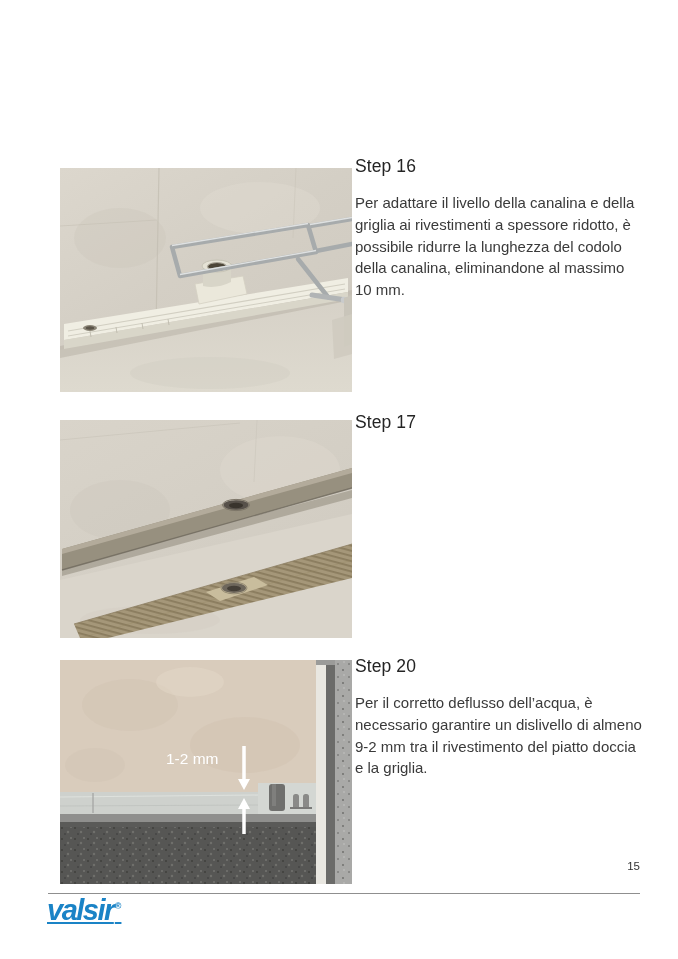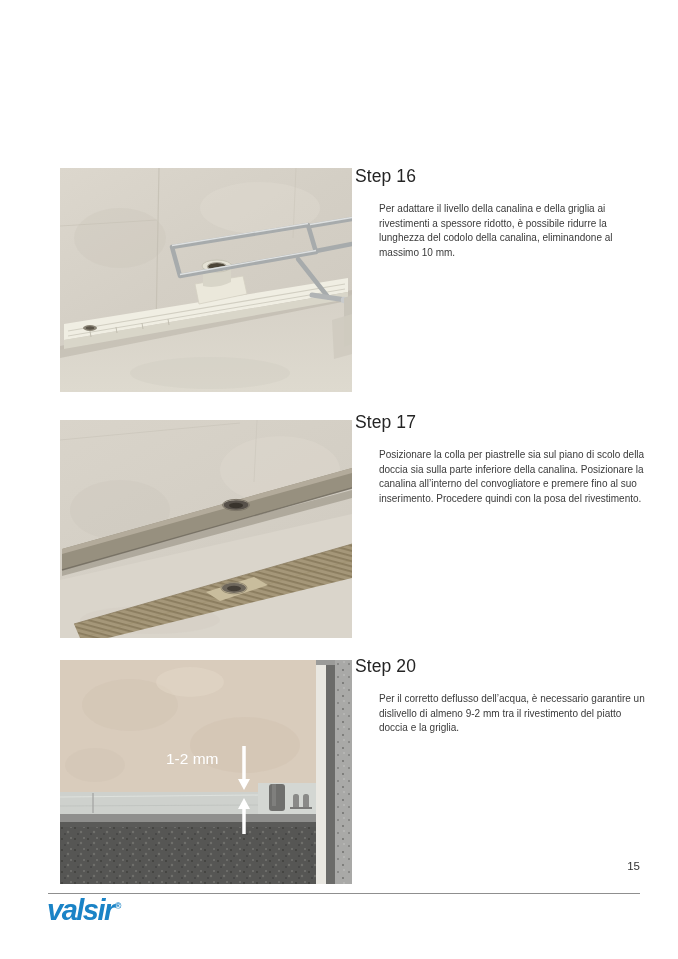--- a/index.html
+++ b/index.html
@@ -26,43 +26,43 @@
     width: 290px;
   }
   .step-title {
     font-size: 17.5px;
     font-weight: 400;
     color: #242424;
     letter-spacing: 0.1px;
     margin: 0 0 15px 0;
   }
   .step-body {
-    font-size: 10px;
+    font-size: 15px;
     line-height: 1.45;
     color: #3a3a3a;
-    margin-left: 24px;
   }
   .footer-rule {
     position: absolute;
     left: 48px;
     top: 893px;
     width: 592px;
     height: 1px;
     background: #8f8f8f;
   }
   .brand-logo {
     position: absolute;
     left: 47px;
     top: 896px;
     font-size: 29px;
     font-weight: 700;
     font-style: italic;
     letter-spacing: -1.5px;
     line-height: 1;
     text-shadow: 0 0 1px rgba(255,255,255,0.6);
+    text-decoration: underline;
   }
   .brand-reg {
     font-size: 9px;
     font-style: normal;
     vertical-align: super;
     letter-spacing: 0;
     margin-left: 1px;
   }
   .page-number {
     position: absolute;
@@ -133,21 +133,21 @@
           <line x1="120" y1="106.5" x2="256" y2="82.5"></line>
           <line x1="250" y1="56.5" x2="292" y2="49.5"></line>
         </g>
         <line x1="252" y1="127" x2="286" y2="132" stroke="#b1b4b5" stroke-width="5" stroke-linecap="round"></line>
         <circle cx="284" cy="132" r="3.2" fill="#c9cbcc"></circle>
 
         <polygon points="284,130 292,127 292,176 284,179" fill="#c9c5ba"></polygon>
         <polygon points="272,152 292,146 292,186 274,191" fill="#cfcbc0" opacity="0.9"></polygon>
       </svg>
     </figure>
-    <div class="step-text" style="top:166px">
+    <div class="step-text" style="top:156px">
       <h2 class="step-title">Step 16</h2>
       <p class="step-body">Per adattare il livello della canalina e della griglia ai rivestimenti a spessore ridotto, è possibile ridurre la lunghezza del codolo della canalina, eliminandone al massimo 10 mm.</p>
     </div>
   </section>
 
   <section class="step">
     <figure class="step-figure" style="top:420px">
       <svg width="292" height="218" viewBox="0 0 292 218">
         <defs>
           <linearGradient id="wall2" x1="0" y1="0" x2="1" y2="1">
@@ -182,21 +182,20 @@
         <line x1="20" y1="218" x2="292" y2="140" stroke="#93855f" stroke-width="0.8" opacity="0.35"></line>
 
         <polygon points="146,172 194,157 208,165 160,181" fill="#c9bd9d"></polygon>
         <ellipse cx="174" cy="168" rx="12" ry="5" fill="#6e675c"></ellipse>
         <ellipse cx="174" cy="168" rx="13" ry="5.8" fill="none" stroke="#958b74" stroke-width="1"></ellipse>
         <ellipse cx="174" cy="168.5" rx="7" ry="2.8" fill="#453f37"></ellipse>
       </svg>
     </figure>
     <div class="step-text" style="top:412px">
       <h2 class="step-title">Step 17</h2>
-      <p class="step-body">Posizionare la colla per piastrelle sia sul piano di scolo della doccia sia sulla parte inferiore della canalina. Posizionare la canalina all’interno del convogliatore e premere fino al suo inserimento. Procedere quindi con la posa del rivestimento.</p>
     </div>
   </section>
 
   <section class="step">
     <figure class="step-figure" style="top:660px">
       <svg width="292" height="224" viewBox="0 0 292 224">
         <defs>
           <pattern id="speckD" width="13" height="11" patternUnits="userSpaceOnUse">
             <circle cx="2" cy="3" r="1" fill="#3b3b39"></circle>
             <circle cx="8" cy="7" r="1.2" fill="#73736f"></circle>

